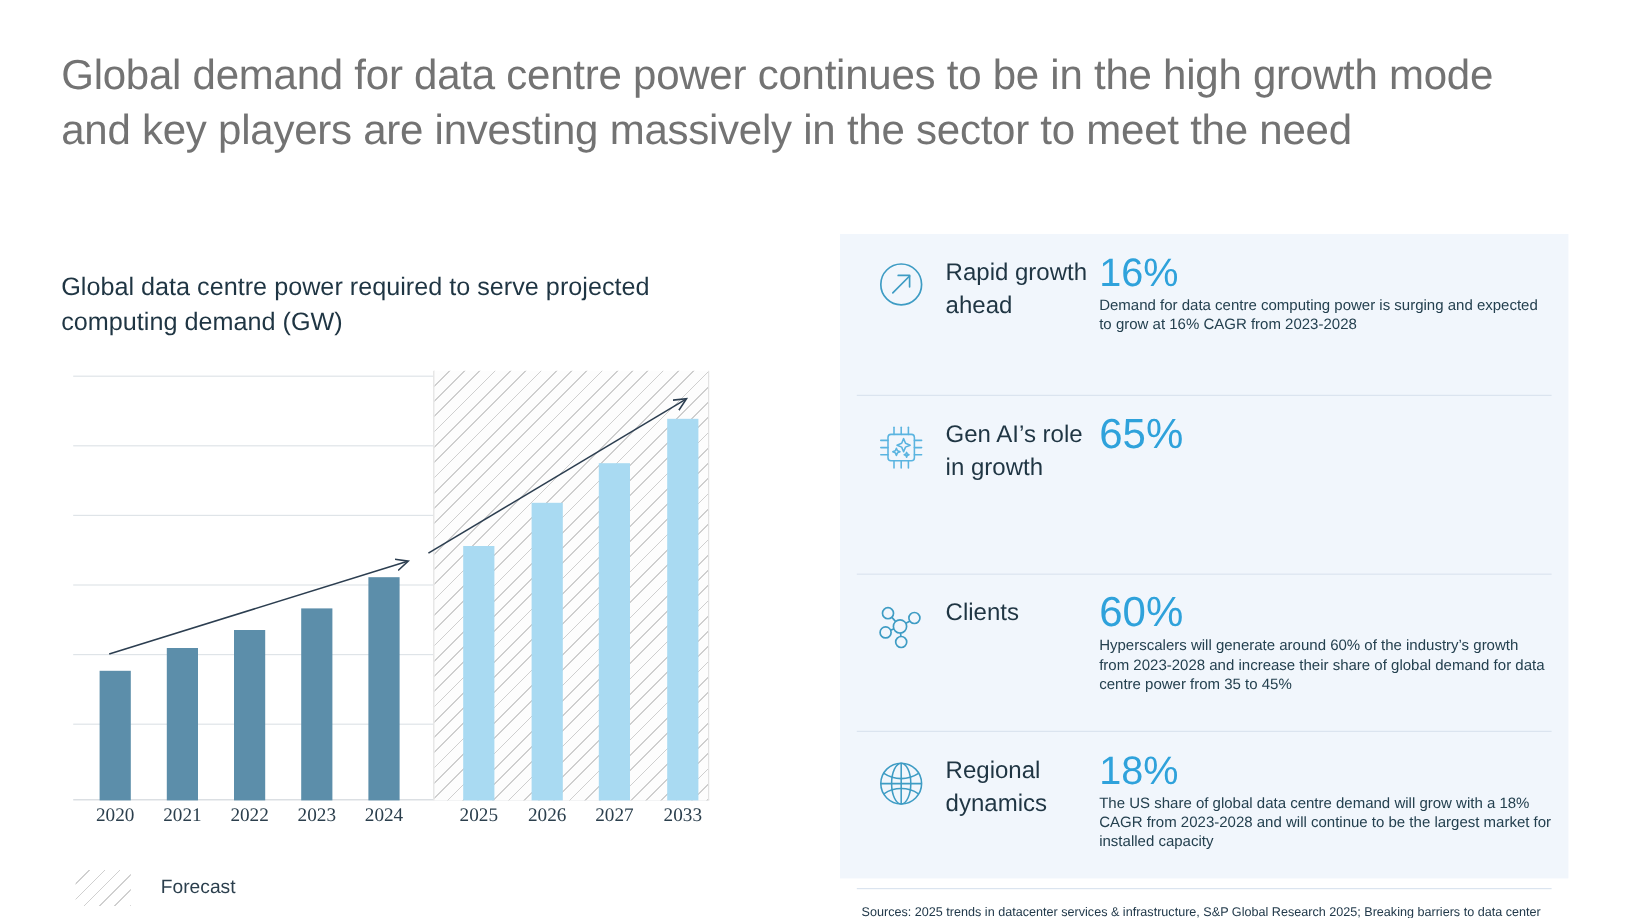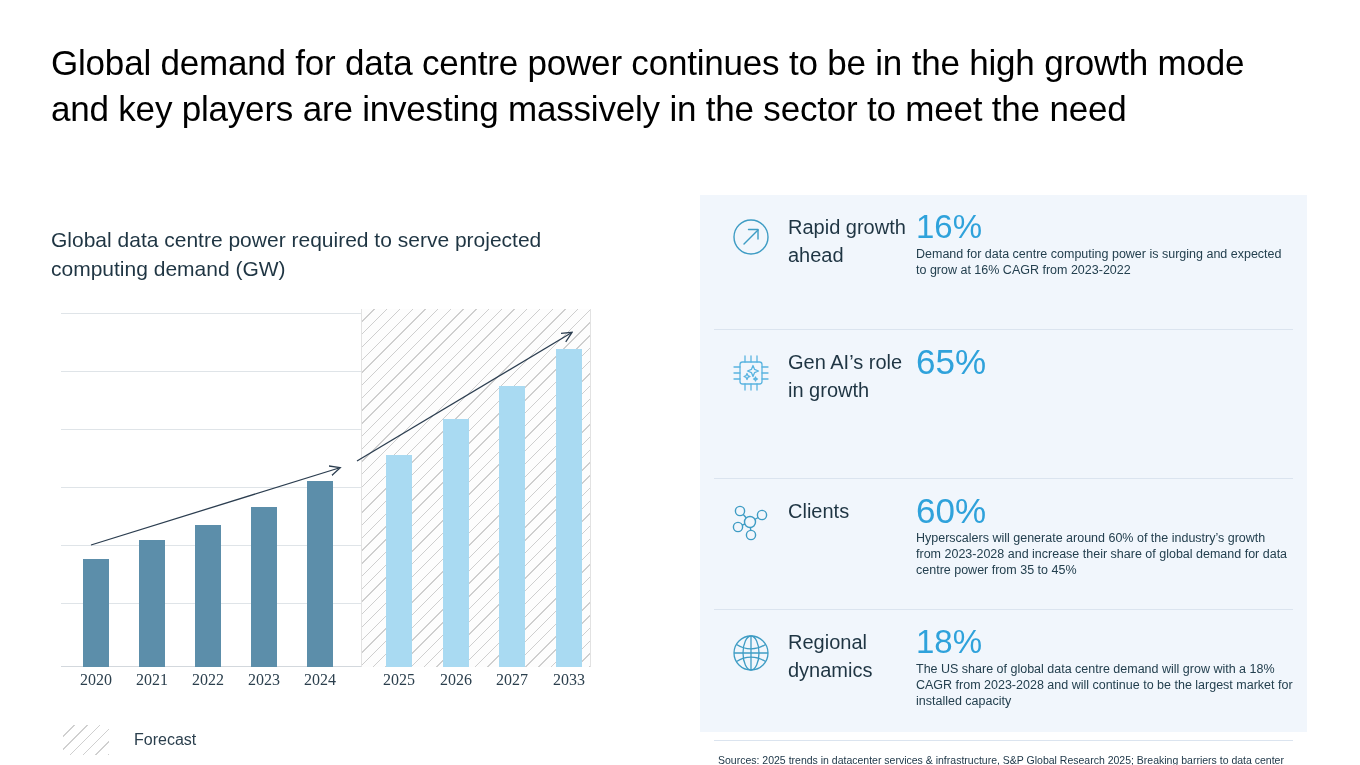--- a/index.html
+++ b/index.html
@@ -18,21 +18,21 @@
 
   
   .slide-title {
     position: absolute;
     left: 51px;
     top: 40px;
     width: 1220px;
     font-size: 35px;
     line-height: 46px;
     font-weight: 400;
-    color: #000000;
+    color: #737373;
     letter-spacing: -0.2px;
   }
 
   
   .chart-block {
     position: absolute;
     left: 51px;
     top: 205px;
     width: 600px;
     margin-top: 20px;
@@ -284,21 +284,21 @@
       <div class="card-icon">
         <svg width="44" height="44" viewBox="0 0 44 44" fill="none" stroke="#3e9cc4" stroke-width="1.4">
           <circle cx="22" cy="22" r="17"></circle>
           <line x1="15" y1="29" x2="29" y2="15" stroke-linecap="round"></line>
           <polyline points="19.5,14.5 29,14.5 29,24" stroke-linecap="round" stroke-linejoin="round"></polyline>
         </svg>
       </div>
       <div class="card-heading">Rapid growth ahead</div>
       <div class="card-body">
         <div class="card-stat">16%</div>
-        <div class="card-text">Demand for data centre computing power is surging and expected to grow at 16% CAGR from 2023-2022</div>
+        <div class="card-text">Demand for data centre computing power is surging and expected to grow at 16% CAGR from 2023-2028</div>
       </div>
     </div>
 
     <div class="card c2">
       <div class="card-icon">
         <svg width="46" height="46" viewBox="0 0 46 46" fill="none" stroke="#5ab4e0" stroke-width="1.3">
           <rect x="12" y="12" width="22" height="22" rx="2.5"></rect>
           <g stroke-linecap="round">
             <line x1="17" y1="12" x2="17" y2="6"></line>
               <line x1="23" y1="12" x2="23" y2="6"></line>

